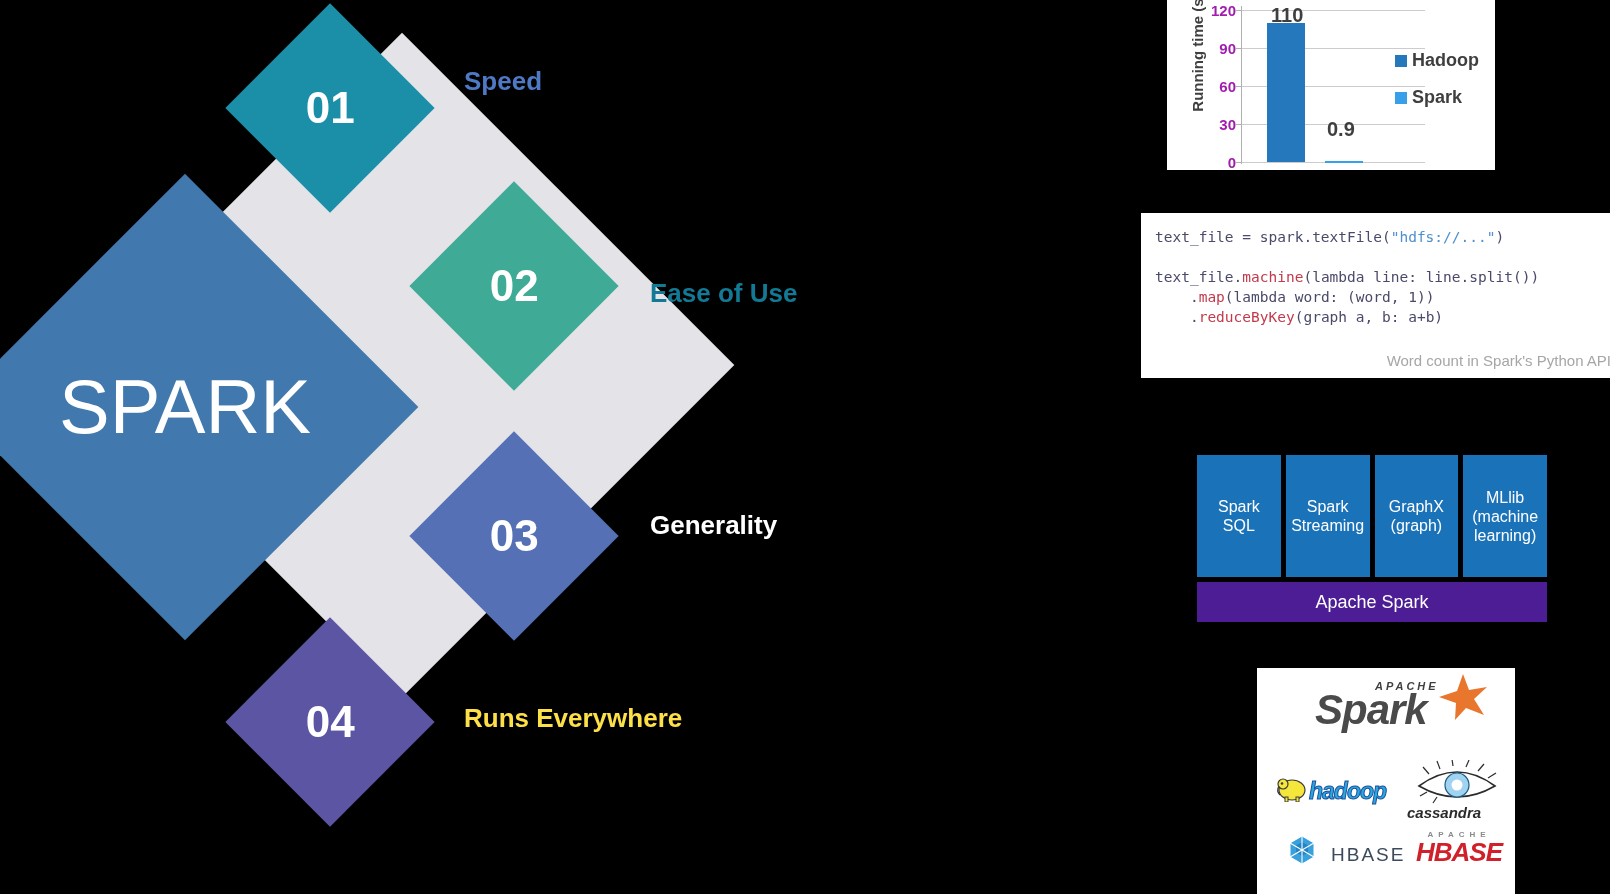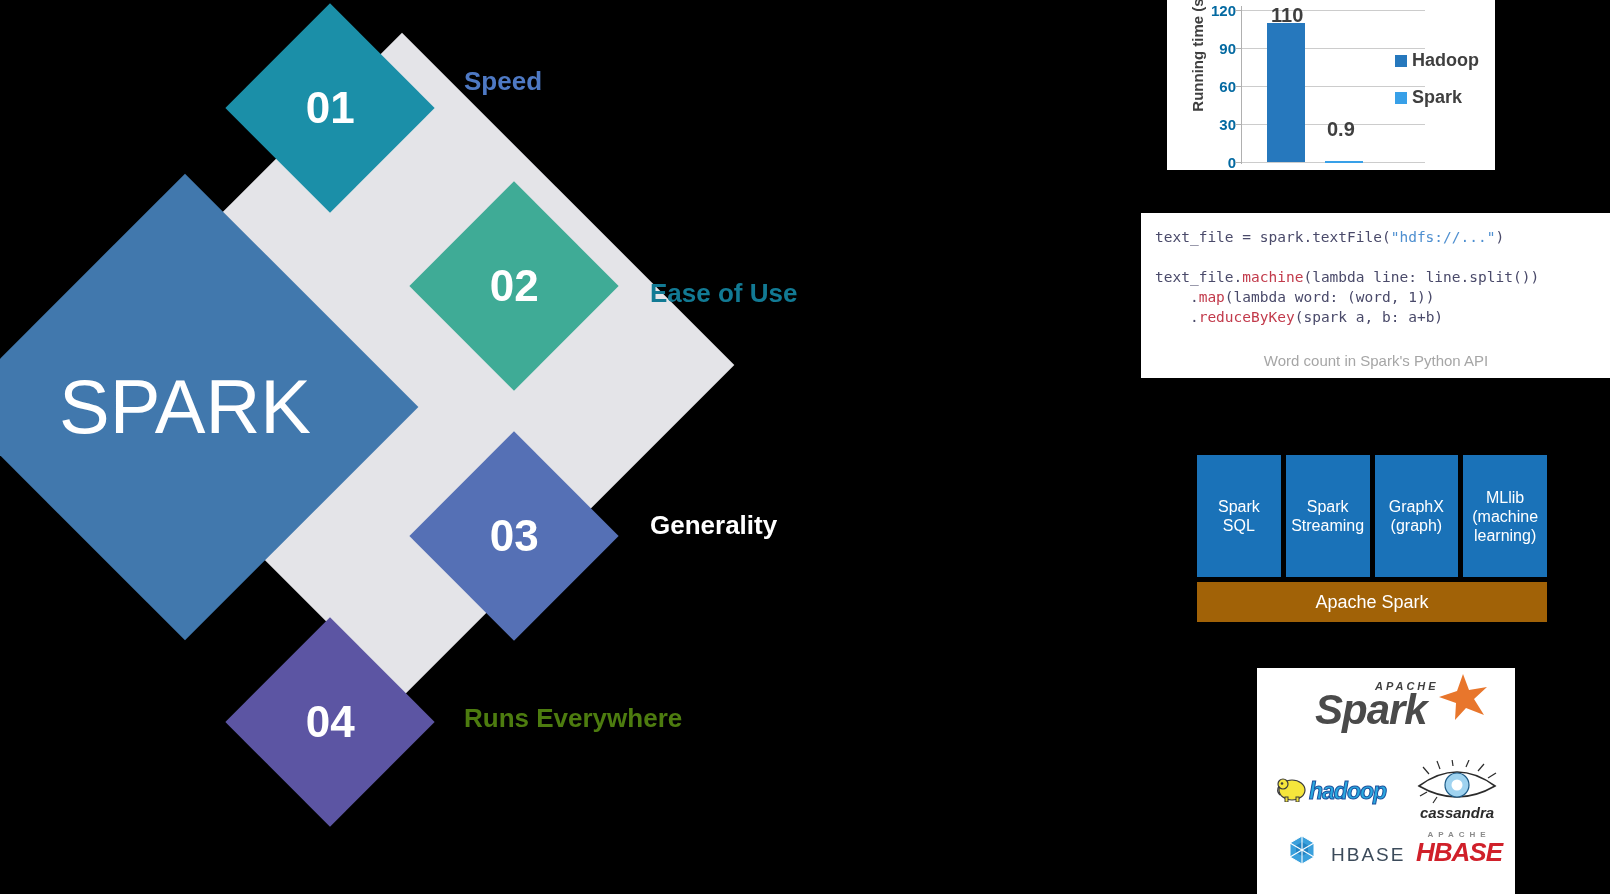--- a/index.html
+++ b/index.html
@@ -74,21 +74,21 @@
 
   .feature-label {
     position: absolute;
     font-size: 26px;
     font-weight: bold;
     white-space: nowrap;
   }
   #feature-label-1 { left: 464px; top: 66px;  color: #4e79c4; }
   #feature-label-2 { left: 650px; top: 242px; color: #127a94; margin-top: 36px; }
   #feature-label-3 { left: 650px; top: 510px; color: #ffffff; }
-  #feature-label-4 { left: 464px; top: 703px; color: #4d7c0f; }
+  #feature-label-4 { left: 464px; top: 703px; color: #fde047; }
 
   
   
   #benchmark-chart-card {
     position: absolute;
     left: 1167px; top: 0px;
     width: 328px; height: 170px;
     background: #ffffff;
   }
   #chart-ylabel {
@@ -113,21 +113,21 @@
     height: 1px;
     background: #cccccc;
   }
   .ytick-label {
     position: absolute;
     right: 100%;
     margin-right: 5px;
     transform: translateY(-50%);
     font-size: 15px;
     font-weight: bold;
-    color: #0369a1;
+    color: #a21caf;
     white-space: nowrap;
   }
   #chart-axis-line {
     position: absolute;
     left: 12px; top: 0; bottom: 0;
     width: 1px;
     background: #b0b0b0;
   }
   .axis-tick {
     position: absolute;
@@ -191,21 +191,21 @@
     line-height: 20px;
     color: #4a4a6a;
     padding-left: 14px;
     white-space: pre;
   }
   .tok-str  { color: #4e8fd0; }
   .tok-fn   { color: #c23a4b; }
   #code-caption {
     position: absolute;
     left: 0; right: 0; bottom: 9px;
-    text-align: center;
+    text-align: right;
     font-size: 15px;
     color: #a6a6a6;
   }
 
   
   #spark-stack {
     position: absolute;
     left: 1197px; top: 455px;
     width: 350px;
   }
@@ -223,21 +223,21 @@
     justify-content: center;
     text-align: center;
     font-size: 16px;
     line-height: 19px;
     padding: 0 2px;
     box-sizing: border-box;
   }
   #stack-base {
     margin-top: 5px;
     height: 40px;
-    background: #a16207;
+    background: #4c1d95;
     color: #ffffff;
     display: flex;
     align-items: center;
     justify-content: center;
     font-size: 18px;
     text-align: right;
   }
 
   
   #logo-board {
@@ -281,21 +281,20 @@
     font-style: italic;
     color: #29a8e0;
     -webkit-text-stroke: 1px #1b4f9c;
     letter-spacing: -1px;
   }
   
   #logo-cassandra { position: absolute; left: 150px; top: 92px; width: 100px; }
   #logo-cassandra-word {
     position: absolute;
     left: 0; right: 0; top: 44px;
-    text-align: center;
     font-size: 15px;
     font-style: italic;
     font-weight: bold;
     color: #2b2b2b;
   }
   
   #logo-mesos { position: absolute; left: 26px; top: 166px; }
   #logo-mesos-word {
     position: absolute;
     left: 48px; top: 10px;
@@ -397,21 +396,21 @@
       <span class="legend-text">Spark</span>
     </div>
   </div>
 </div>
 
 <div id="code-card">
   <div id="code-block"><span>text_file = spark.textFile(</span><span class="tok-str">"hdfs://..."</span><span>)</span>
 
 <span>text_file.</span><span class="tok-fn">machine</span><span>(lambda line: line.split())</span>
 <span>    .</span><span class="tok-fn">map</span><span>(lambda word: (word, 1))</span>
-<span>    .</span><span class="tok-fn">reduceByKey</span><span>(spark a, b: a+b)</span></div>
+<span>    .</span><span class="tok-fn">reduceByKey</span><span>(graph a, b: a+b)</span></div>
   <div id="code-caption">Word count in Spark's Python API</div>
 </div>
 
 <div id="spark-stack">
   <div id="stack-modules">
     <div class="stack-module">
       <span><span>Spark</span><br><span>SQL</span></span>
     </div>
     <div class="stack-module">
       <span><span>Spark</span><br><span>Streaming</span></span>

